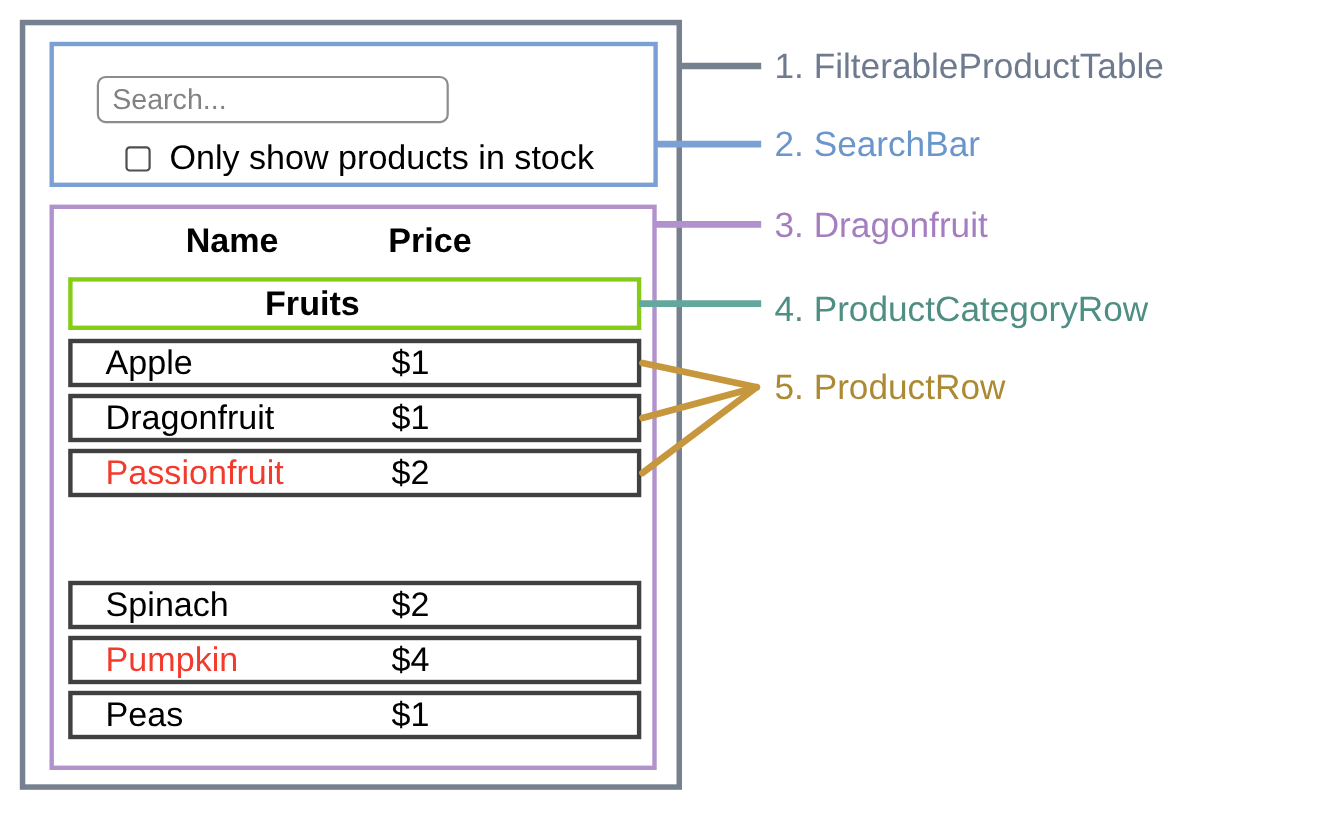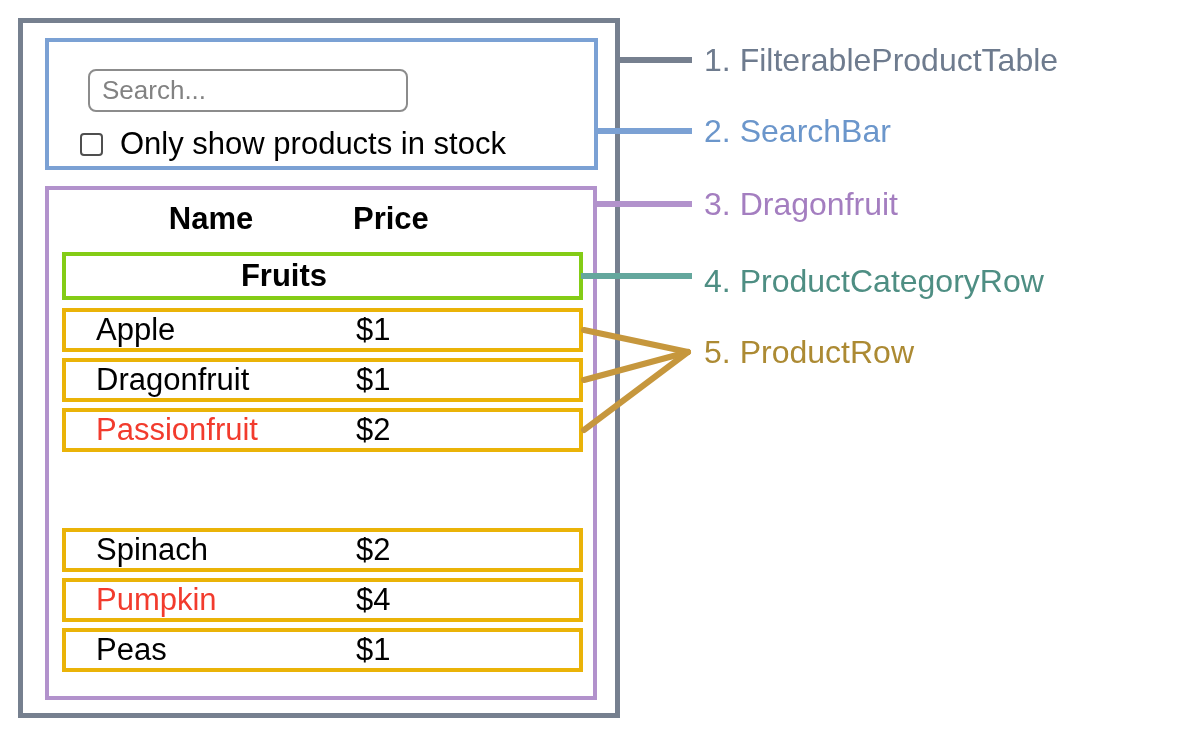--- a/index.html
+++ b/index.html
@@ -16,36 +16,36 @@
   .table-box{left:45px;top:186px;width:552px;height:514px;border:4px solid #B292CC;}
 
   .search-input{
     position:absolute;left:88px;top:69px;width:320px;height:43px;
     box-sizing:border-box;border:2px solid #8C8C8C;border-radius:8px;
     font-family:"Liberation Sans", sans-serif;font-size:26px;color:#555;
     padding:0 12px;outline:none;background:#fff;
   }
   .search-input::placeholder{color:#828282;opacity:1;}
 
-  .checkbox-row{position:absolute;left:80px;top:130px;display:flex;align-items:center;}
+  .checkbox-row{position:absolute;left:114px;top:130px;display:flex;align-items:center;}
   .checkbox{
     display:inline-block;width:23px;height:23px;box-sizing:border-box;
     border:2px solid #4F4F4F;border-radius:4px;background:#fff;
   }
   .checkbox-label{margin-left:17px;font-size:31px;color:#000;line-height:28px;}
 
   .col-header{position:absolute;font-size:31px;font-weight:bold;color:#000;line-height:32px;}
   .col-header.name{left:211px;top:203px;transform:translateX(-50%);}
   .col-header.price{left:353px;top:203px;}
 
   .row{
     position:absolute;left:62px;width:521px;box-sizing:border-box;background:#fff;
   }
   .row.category{border:4px solid #84cc16;height:48px;}
-  .row.product{border:4px solid #eab308;height:44px;}
+  .row.product{border:4px solid #404040;height:44px;}
   .cat-text{
     position:absolute;left:218px;top:50%;transform:translate(-50%,-50%);
     font-size:31px;font-weight:bold;color:#000;white-space:nowrap;
   }
   .cell-name{
     position:absolute;left:30px;top:50%;transform:translateY(-50%);
     font-size:31px;color:#000;white-space:nowrap;
   }
   .cell-price{
     position:absolute;left:290px;top:50%;transform:translateY(-50%);

